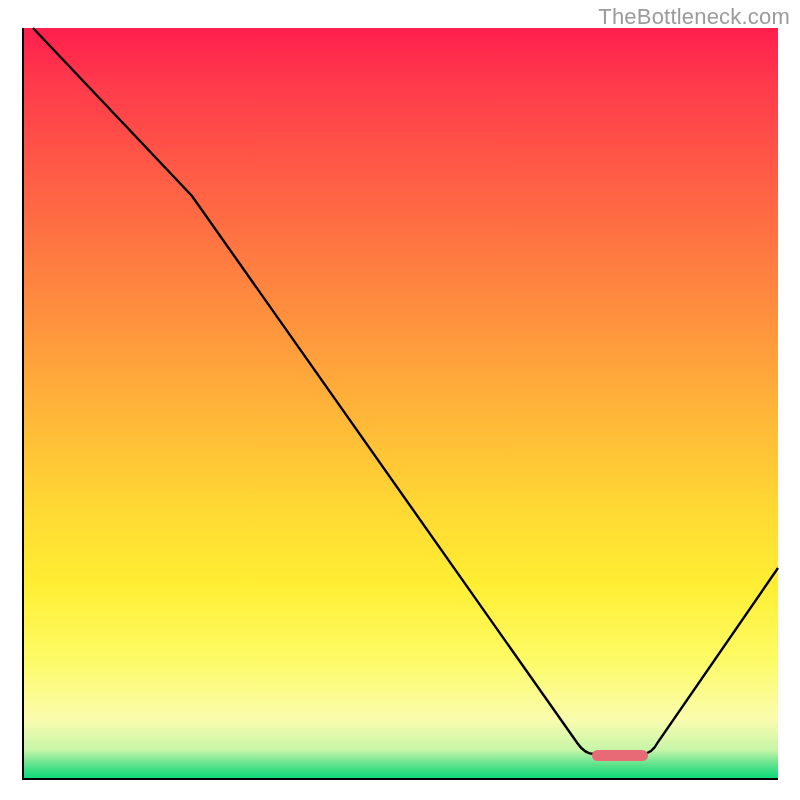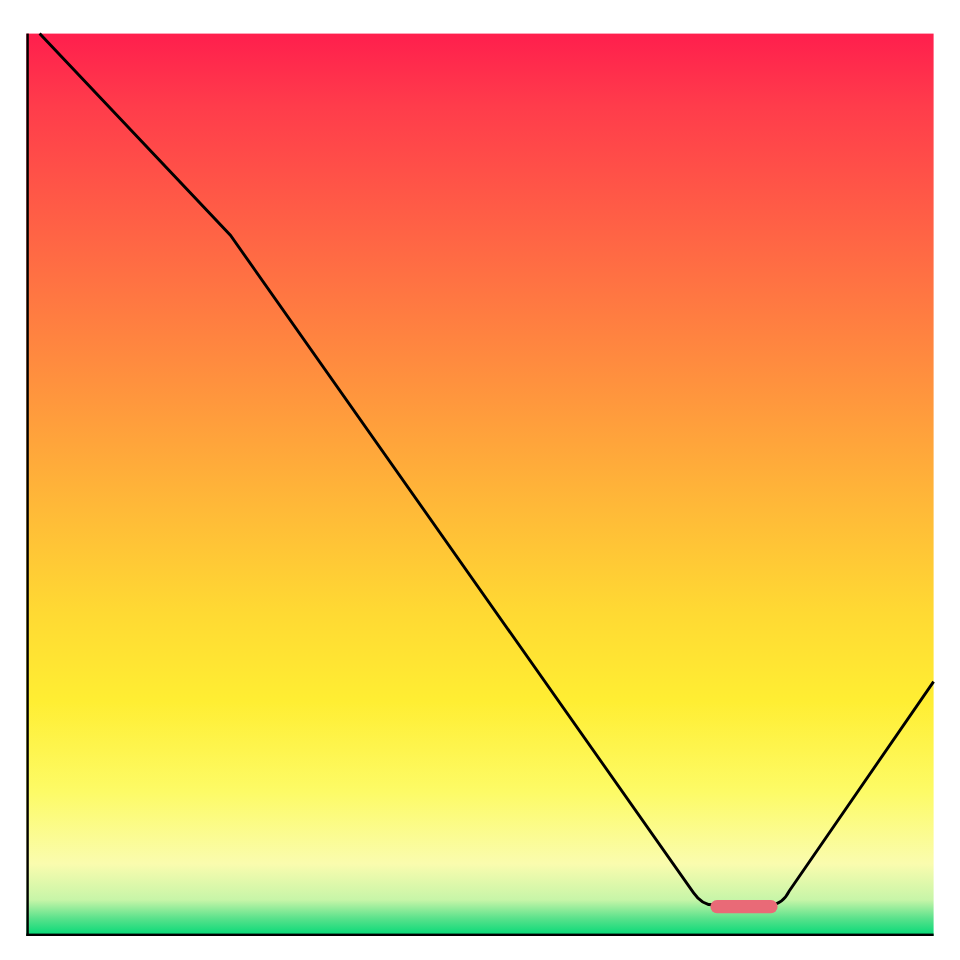--- a/index.html
+++ b/index.html
@@ -81,20 +81,21 @@
   .marker {
     position: absolute;
     background: #e96a77;
     border-radius: 999px;
   }
 </style>
 </head>
 <body>
 <div class="wrap">
 
+  <div class="attribution">TheBottleneck.com</div>
 
   <div class="plot-area">
     <div class="gradient"></div>
 
     <svg class="curve" viewBox="0 0 756 752" preserveAspectRatio="none">
 
       <path d="M 11 0
                L 170 168
                L 556 716
                Q 563 726 572 726

